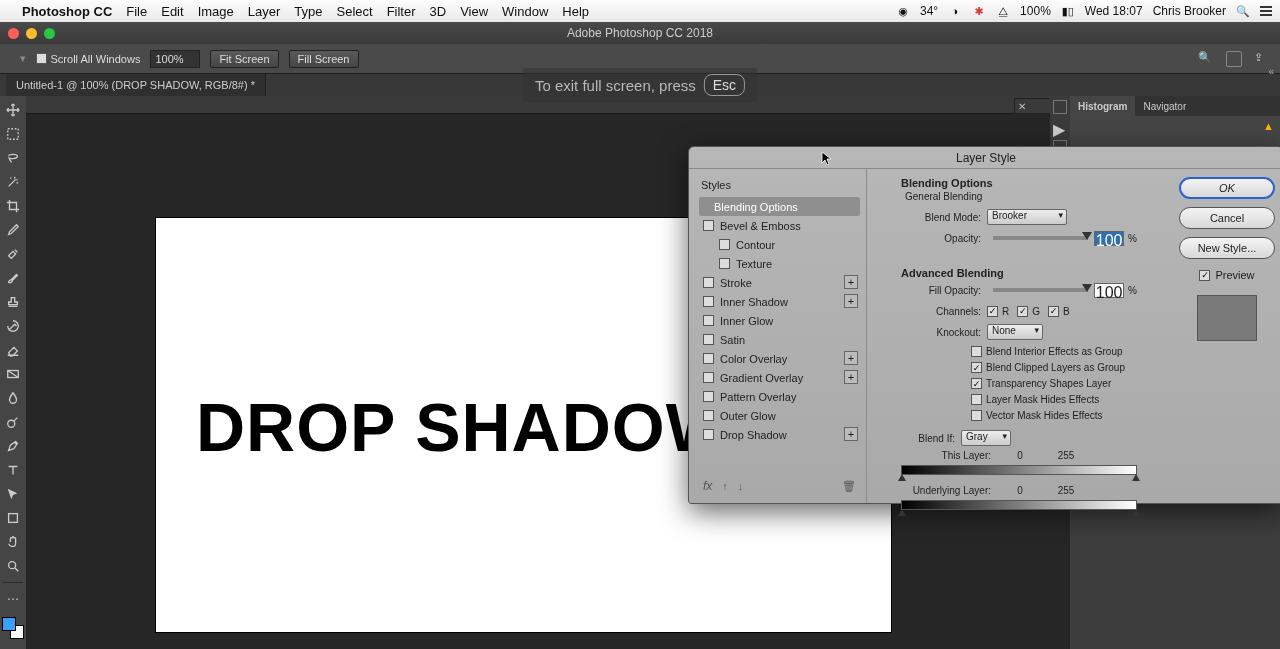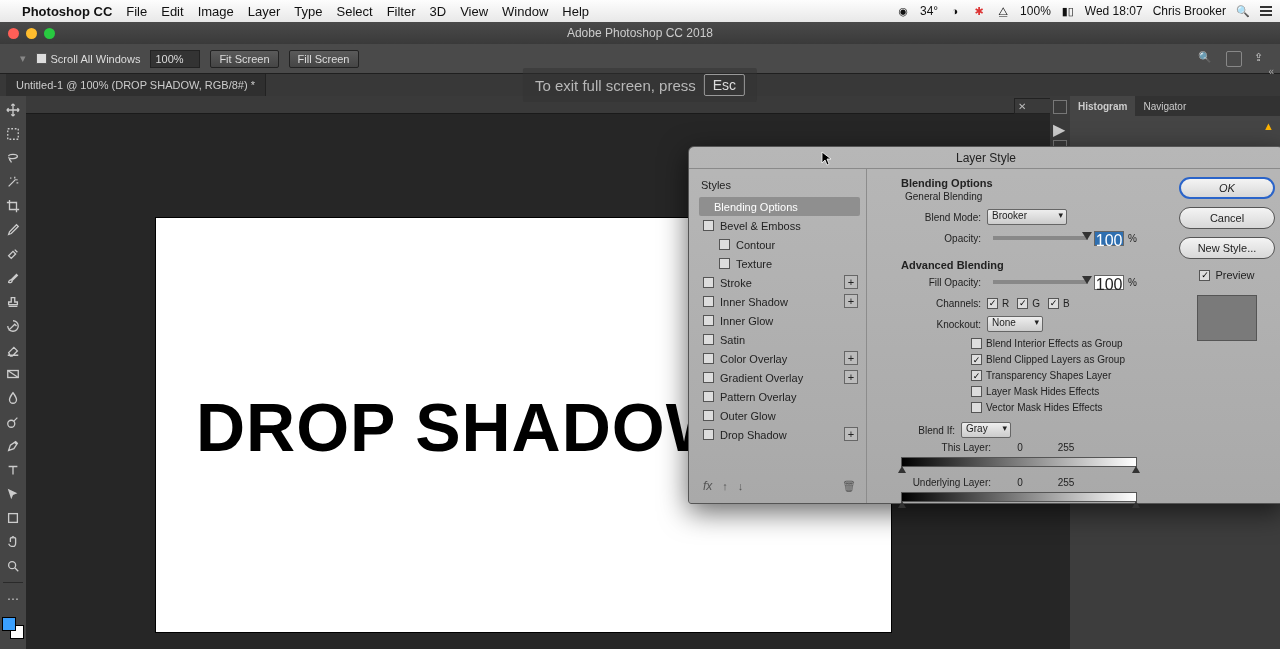--- a/index.html
+++ b/index.html
@@ -48,21 +48,21 @@
 .swatch-bg{ position:absolute; right:0; bottom:0; width:14px; height:14px; background:#fff; border:1px solid #000;}
 
 
 .canvas-wrap { position:absolute; top:18px; left:26px; right:0; bottom:0; }
 .canvas { position:absolute; top:104px; left:130px; width:735px; height:414px; background:#fff; box-shadow:0 0 0 1px #000;}
 .canvas-text { position:absolute; left:40px; top:170px; font-size:68px; font-weight:900; font-family: Arial Black, Arial, sans-serif; letter-spacing:1px; color:#000; white-space:nowrap;}
 .red-arrow { position:absolute; left:610px; top:214px; width:80px; height:20px; pointer-events:none;}
 
 
 .fs-hint { position:absolute; top:46px; left:50%; transform:translateX(-50%); display:flex; align-items:center; gap:8px; color:#b8b8b8; font-size:15px; background:rgba(50,50,50,.5); padding:6px 12px; border-radius:2px;}
-.esc-key { border:1px solid #999; padding:2px 8px; border-radius:2px; color:#ddd; font-size:14px;}
+.esc-key { border:1px solid #999; padding:2px 8px; border-radius:8px; color:#ddd; font-size:14px;}
 
 
 .right-dock { position:absolute; top:0; right:0; width:210px; bottom:0; background:#3d3d3d;}
 .panel-tabs { height:20px; background:#323232; display:flex; align-items:center; font-size:10px; color:#ccc;}
 .panel-tabs span{ padding:0 8px; height:100%; display:flex; align-items:center;}
 .panel-tabs .active{ background:#454545; font-weight:600;}
 .panel-body { height:40px; background:#454545; border-bottom:1px solid #222; position:relative;}
 .warn-tri { position:absolute; right:6px; top:4px; color:#ffb400; font-size:11px;}
 .dock-icons { position:absolute; left:-20px; top:0; width:20px; background:#3a3a3a; display:flex; flex-direction:column; align-items:center; padding:4px 0; gap:6px;}
 .dock-icons span{ width:14px; height:14px; border:1px solid #777;}
@@ -425,21 +425,21 @@
         </div>
         <div class="form-row">
           <label>Opacity:</label>
           <div class="slider">
               <span class="thumb" style="right:-4px"></span>
             </div>
           <span class="num-field sel-blue">100</span>
           <span class="pct">%</span>
         </div>
 
-        <div class="sect-head" style="margin-top:12px">Advanced Blending</div>
+        <div class="sect-head" style="margin-top:20px">Advanced Blending</div>
         <div class="form-row">
           <label>Fill Opacity:</label>
           <div class="slider">
               <span class="thumb" style="right:-4px"></span>
             </div>
           <span class="num-field">100</span>
           <span class="pct">%</span>
         </div>
         <div class="form-row">
           <label>Channels:</label>

